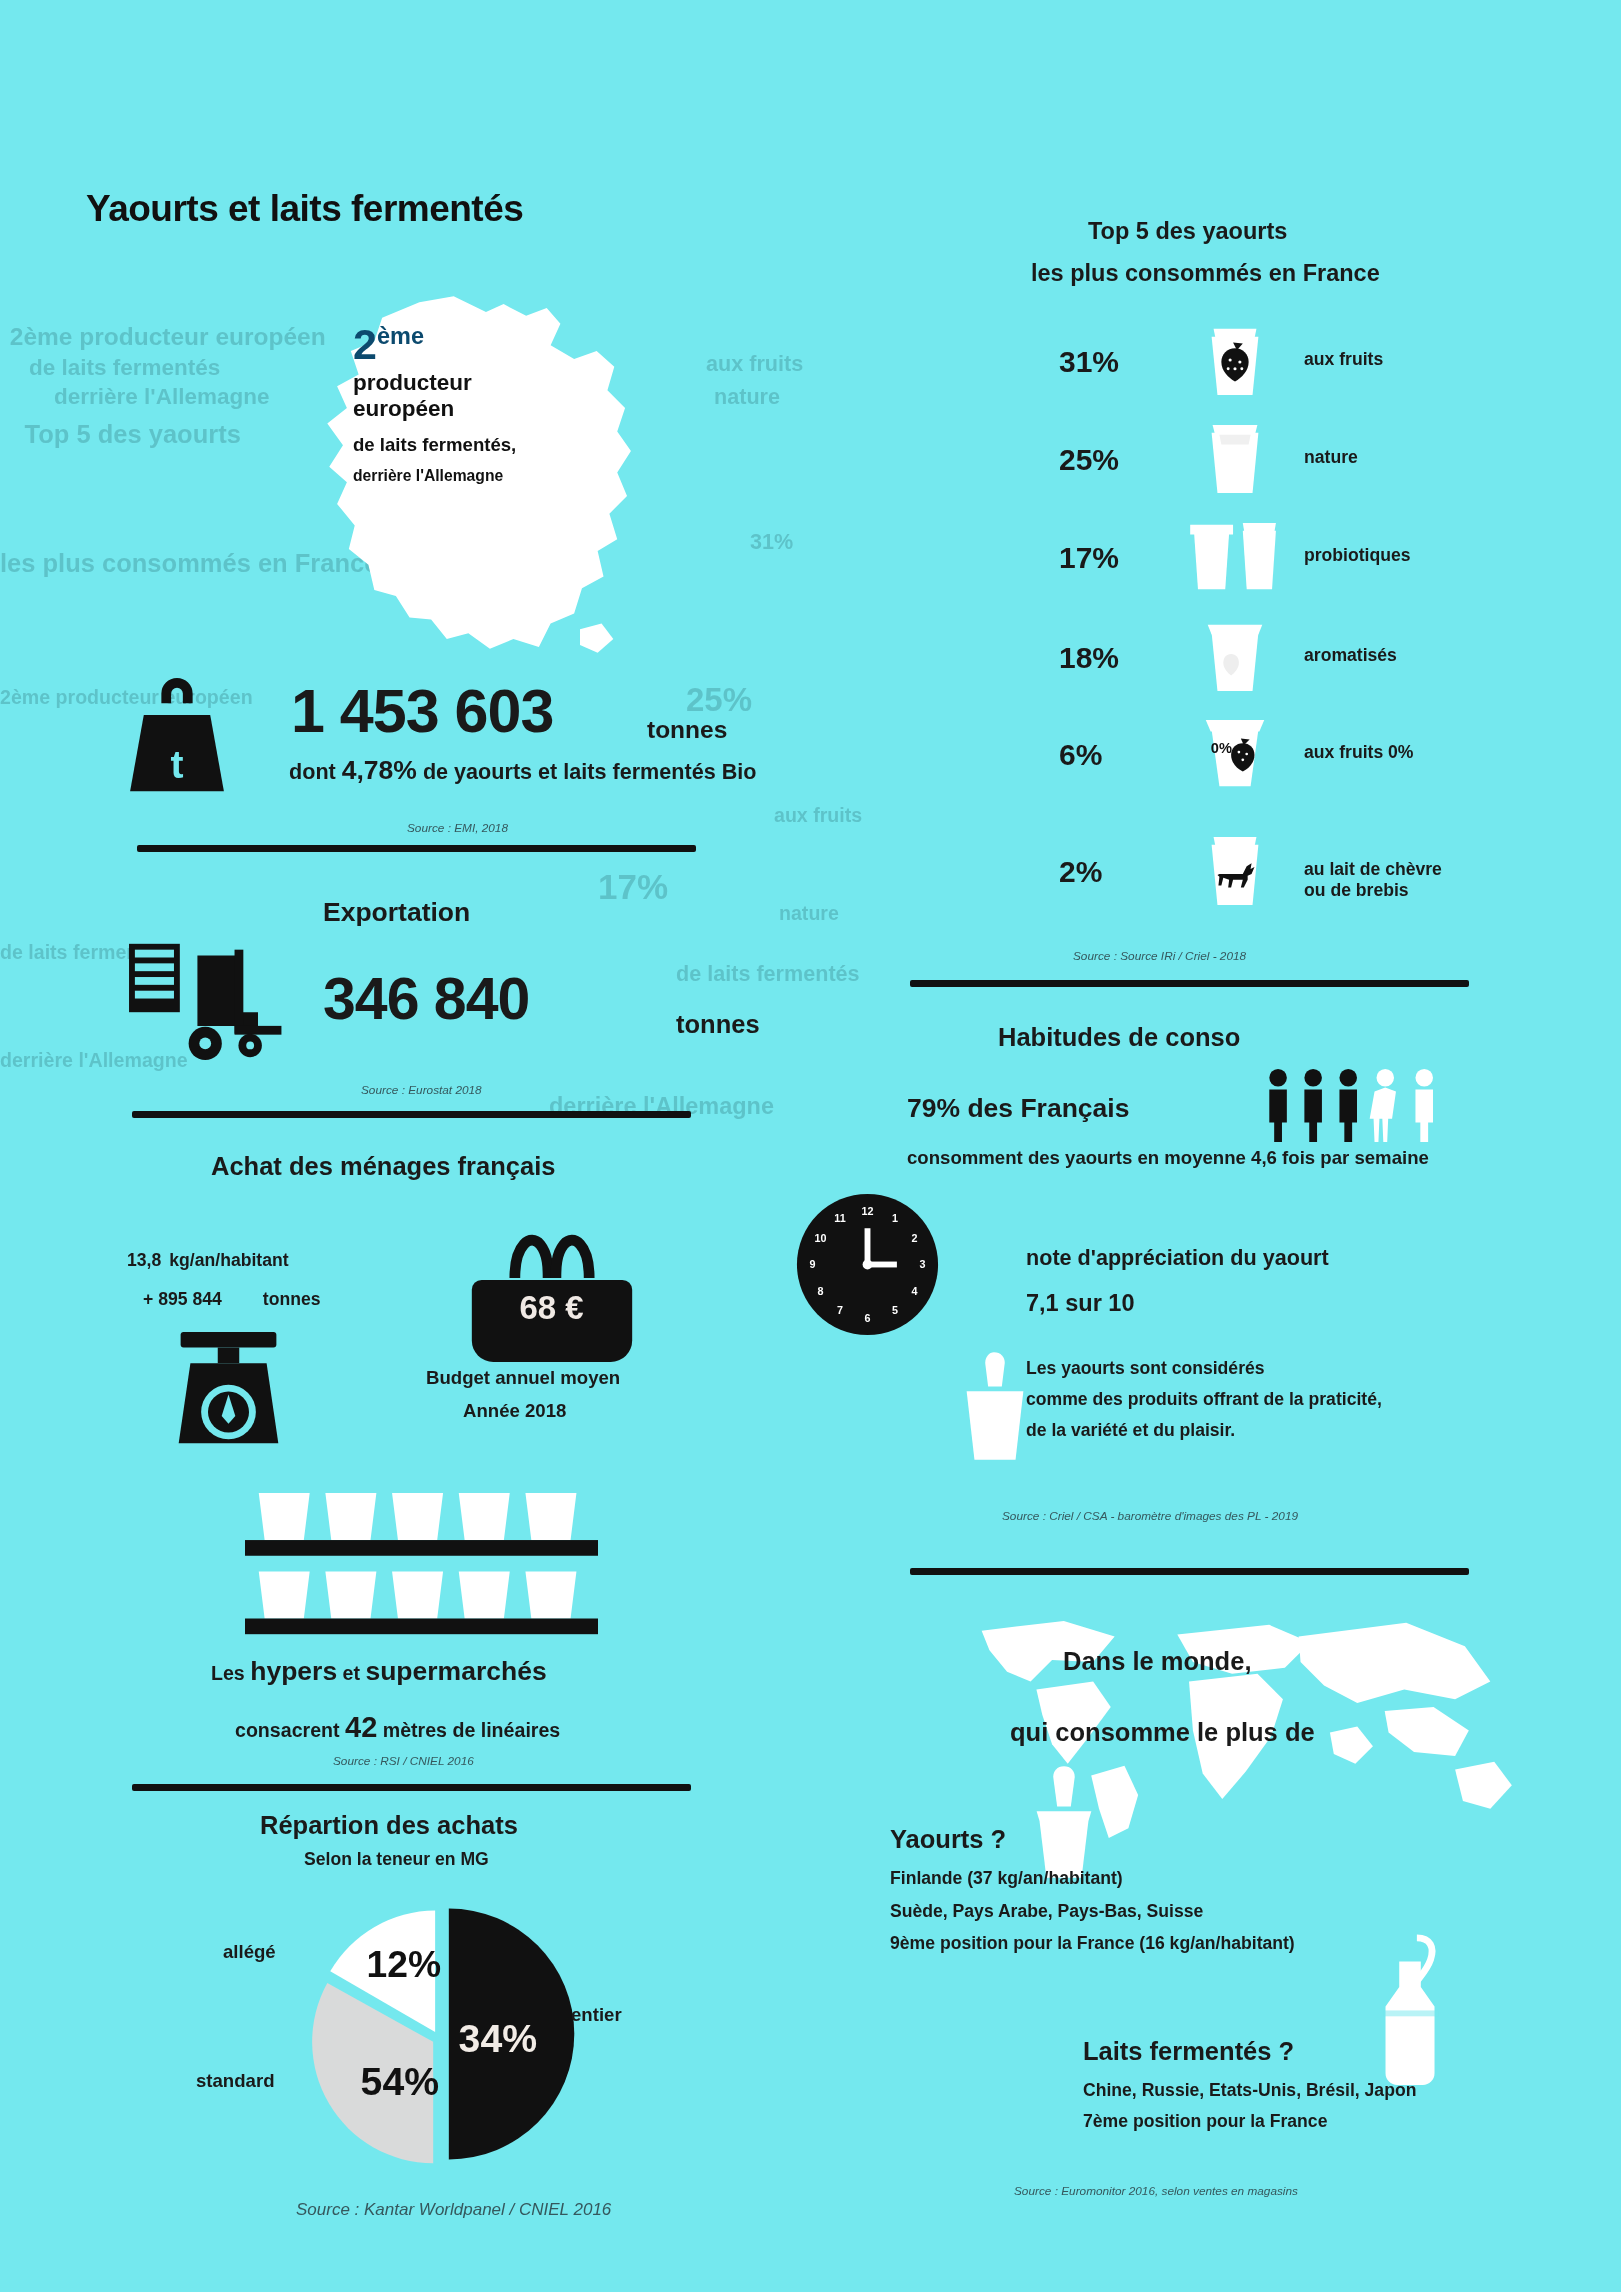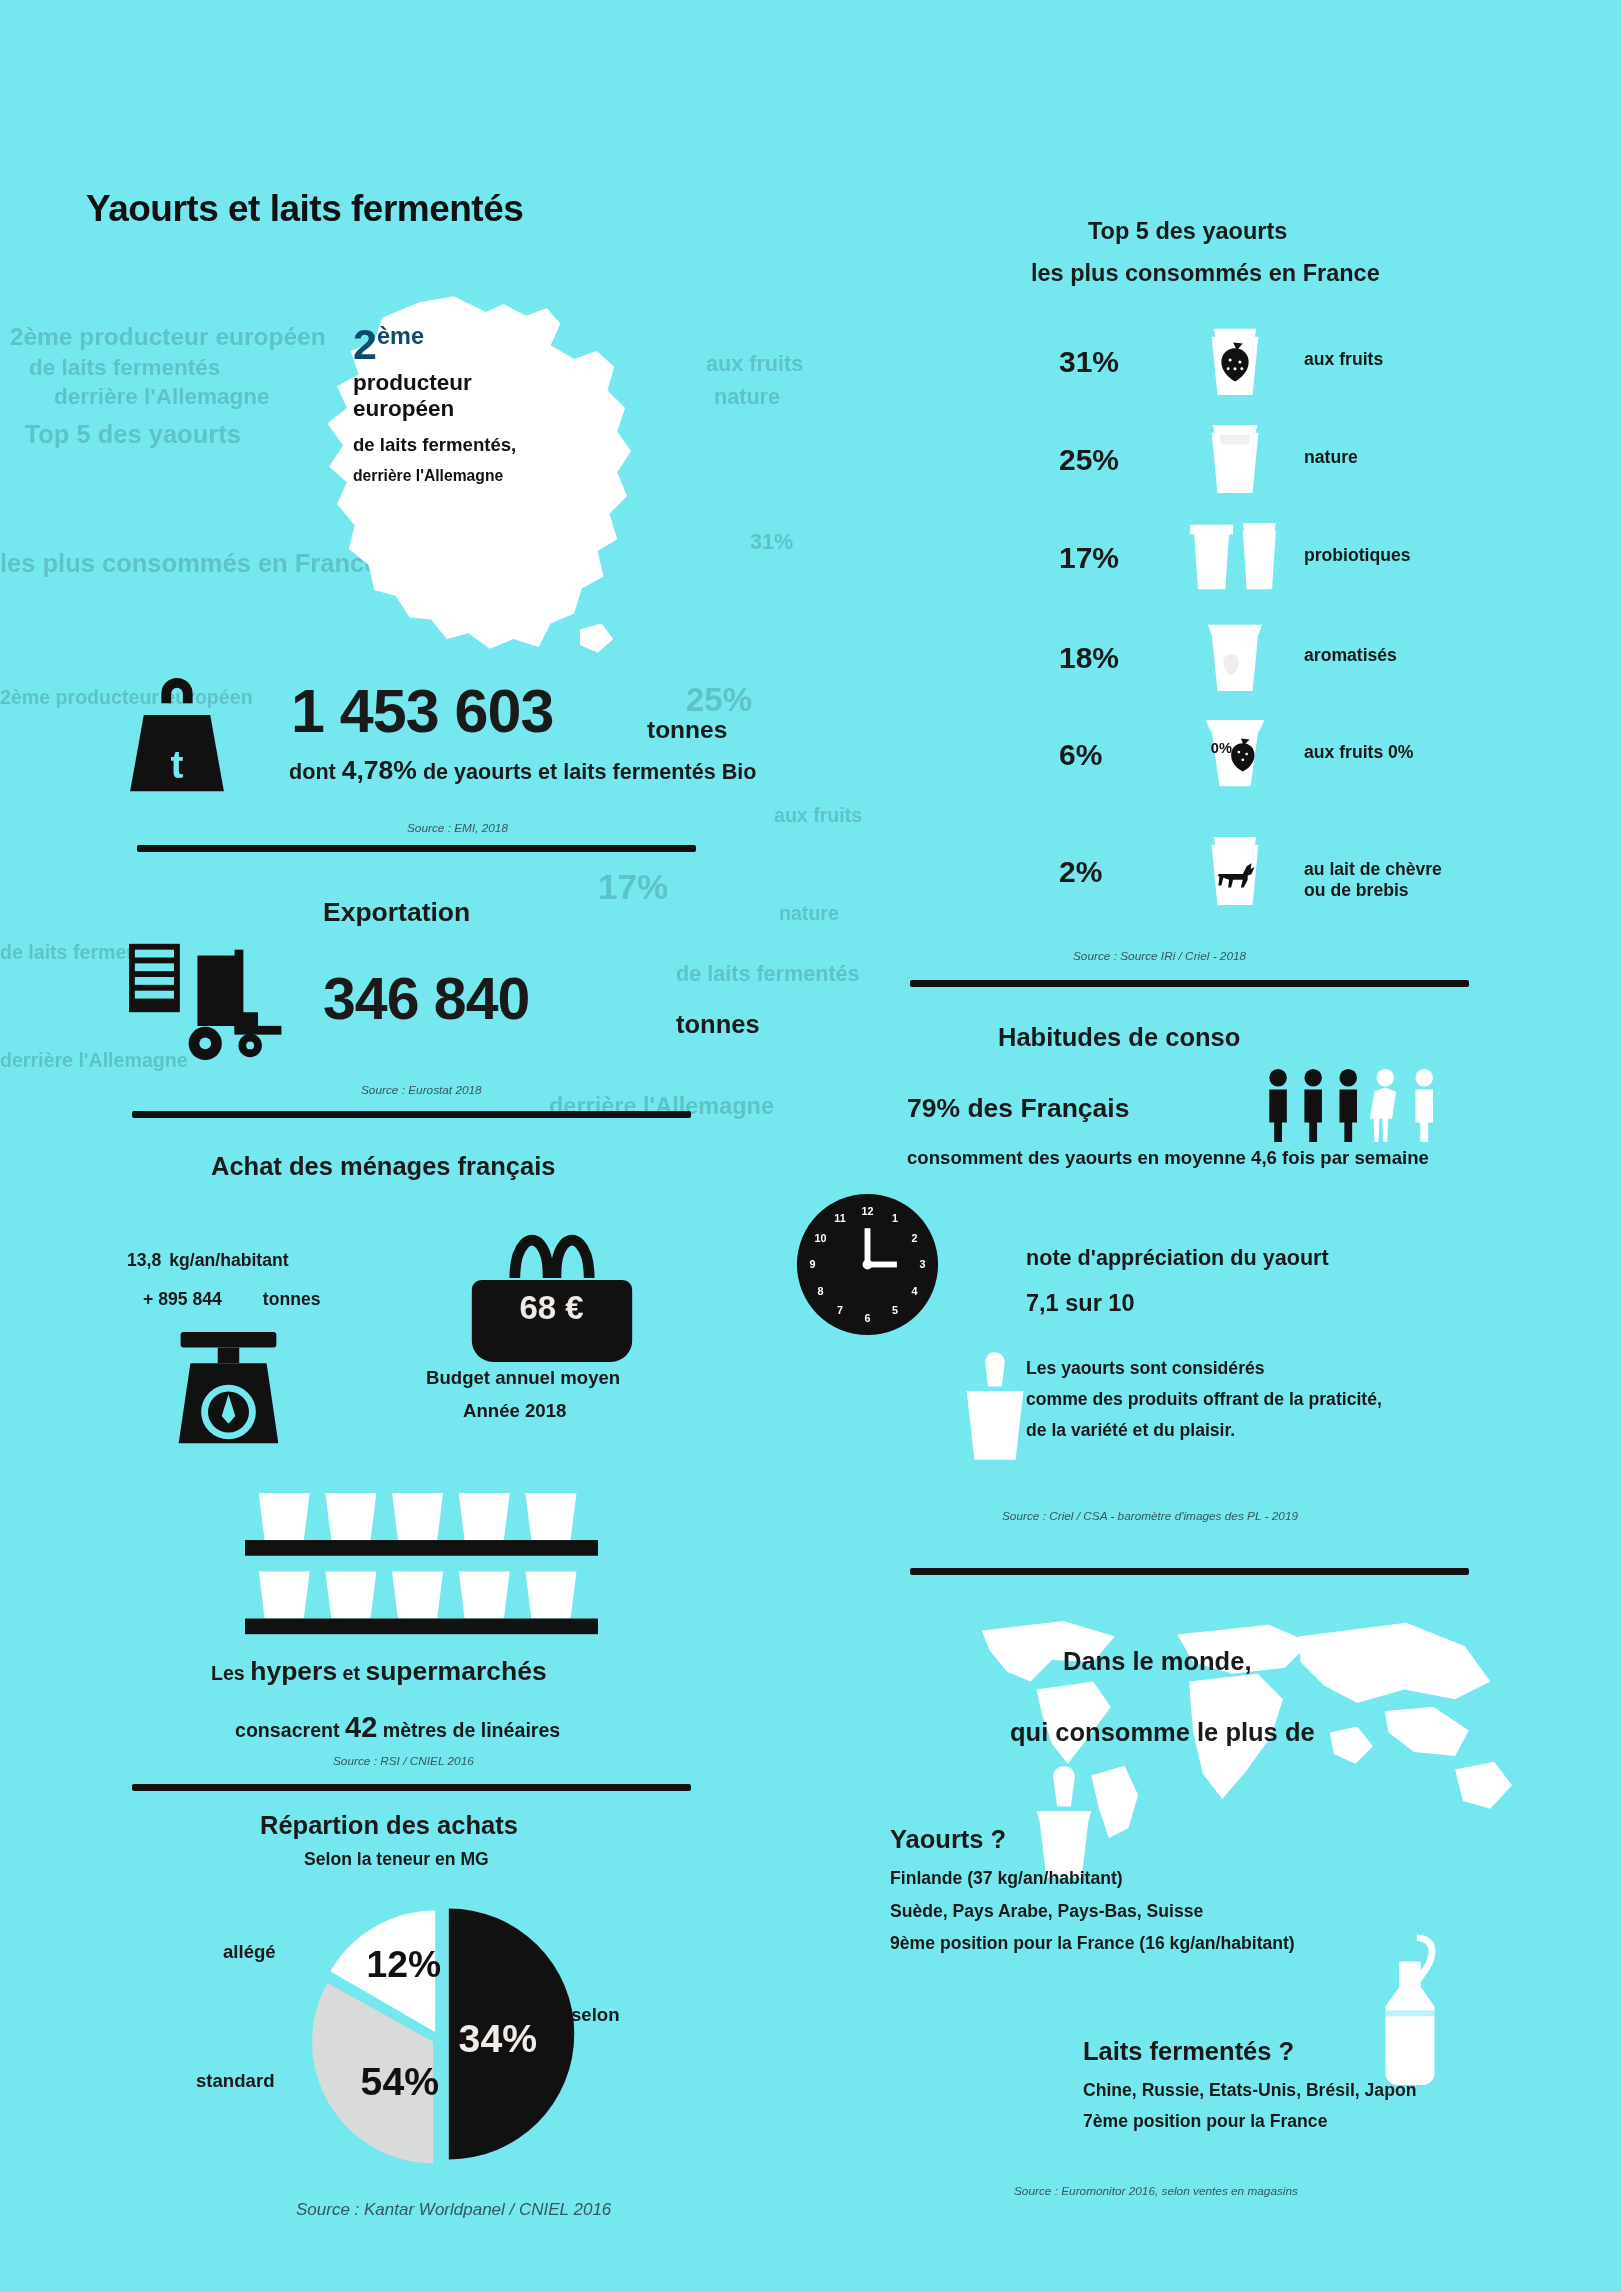--- a/index.html
+++ b/index.html
@@ -258,21 +258,21 @@
     <path fill="#d9dada" d="M152 158 L152 282 A124 124 0 0 1 44 98 Z"></path>
 
     <path fill="#ffffff" d="M154 148 L47 86 A124 124 0 0 1 154 24 Z"></path>
     <text x="218" y="168" fill="#f2ece6" font-family="Liberation Sans, sans-serif" font-size="40" font-weight="bold" text-anchor="middle">34%</text>
     <text x="118" y="212" fill="#111" font-family="Liberation Sans, sans-serif" font-size="40" font-weight="bold" text-anchor="middle">54%</text>
     <text x="122" y="92" fill="#111" font-family="Liberation Sans, sans-serif" font-size="38" font-weight="bold" text-anchor="middle">12%</text>
   </svg>
 </div>
 <div class="abs" id="lbl-allege">allégé</div>
 <div class="abs" id="lbl-standard">standard</div>
-<div class="abs" id="lbl-entier">selon</div>
+<div class="abs" id="lbl-entier">entier</div>
 <div class="abs" id="pie-src">Source : Kantar Worldpanel / CNIEL 2016</div>
 
 <div class="abs" id="t5-l1">Top 5 des yaourts</div>
 <div class="abs" id="t5-l2">les plus consommés en France</div>
 
 <div class="t5row" style="top:323px;">
   <div class="t5pct">31%</div>
   <div class="t5icon">
     <svg width="98" height="76" viewBox="0 0 100 78">
       <path fill="#fff" d="M28 6 h44 l-2 10 h-40 z"></path>

